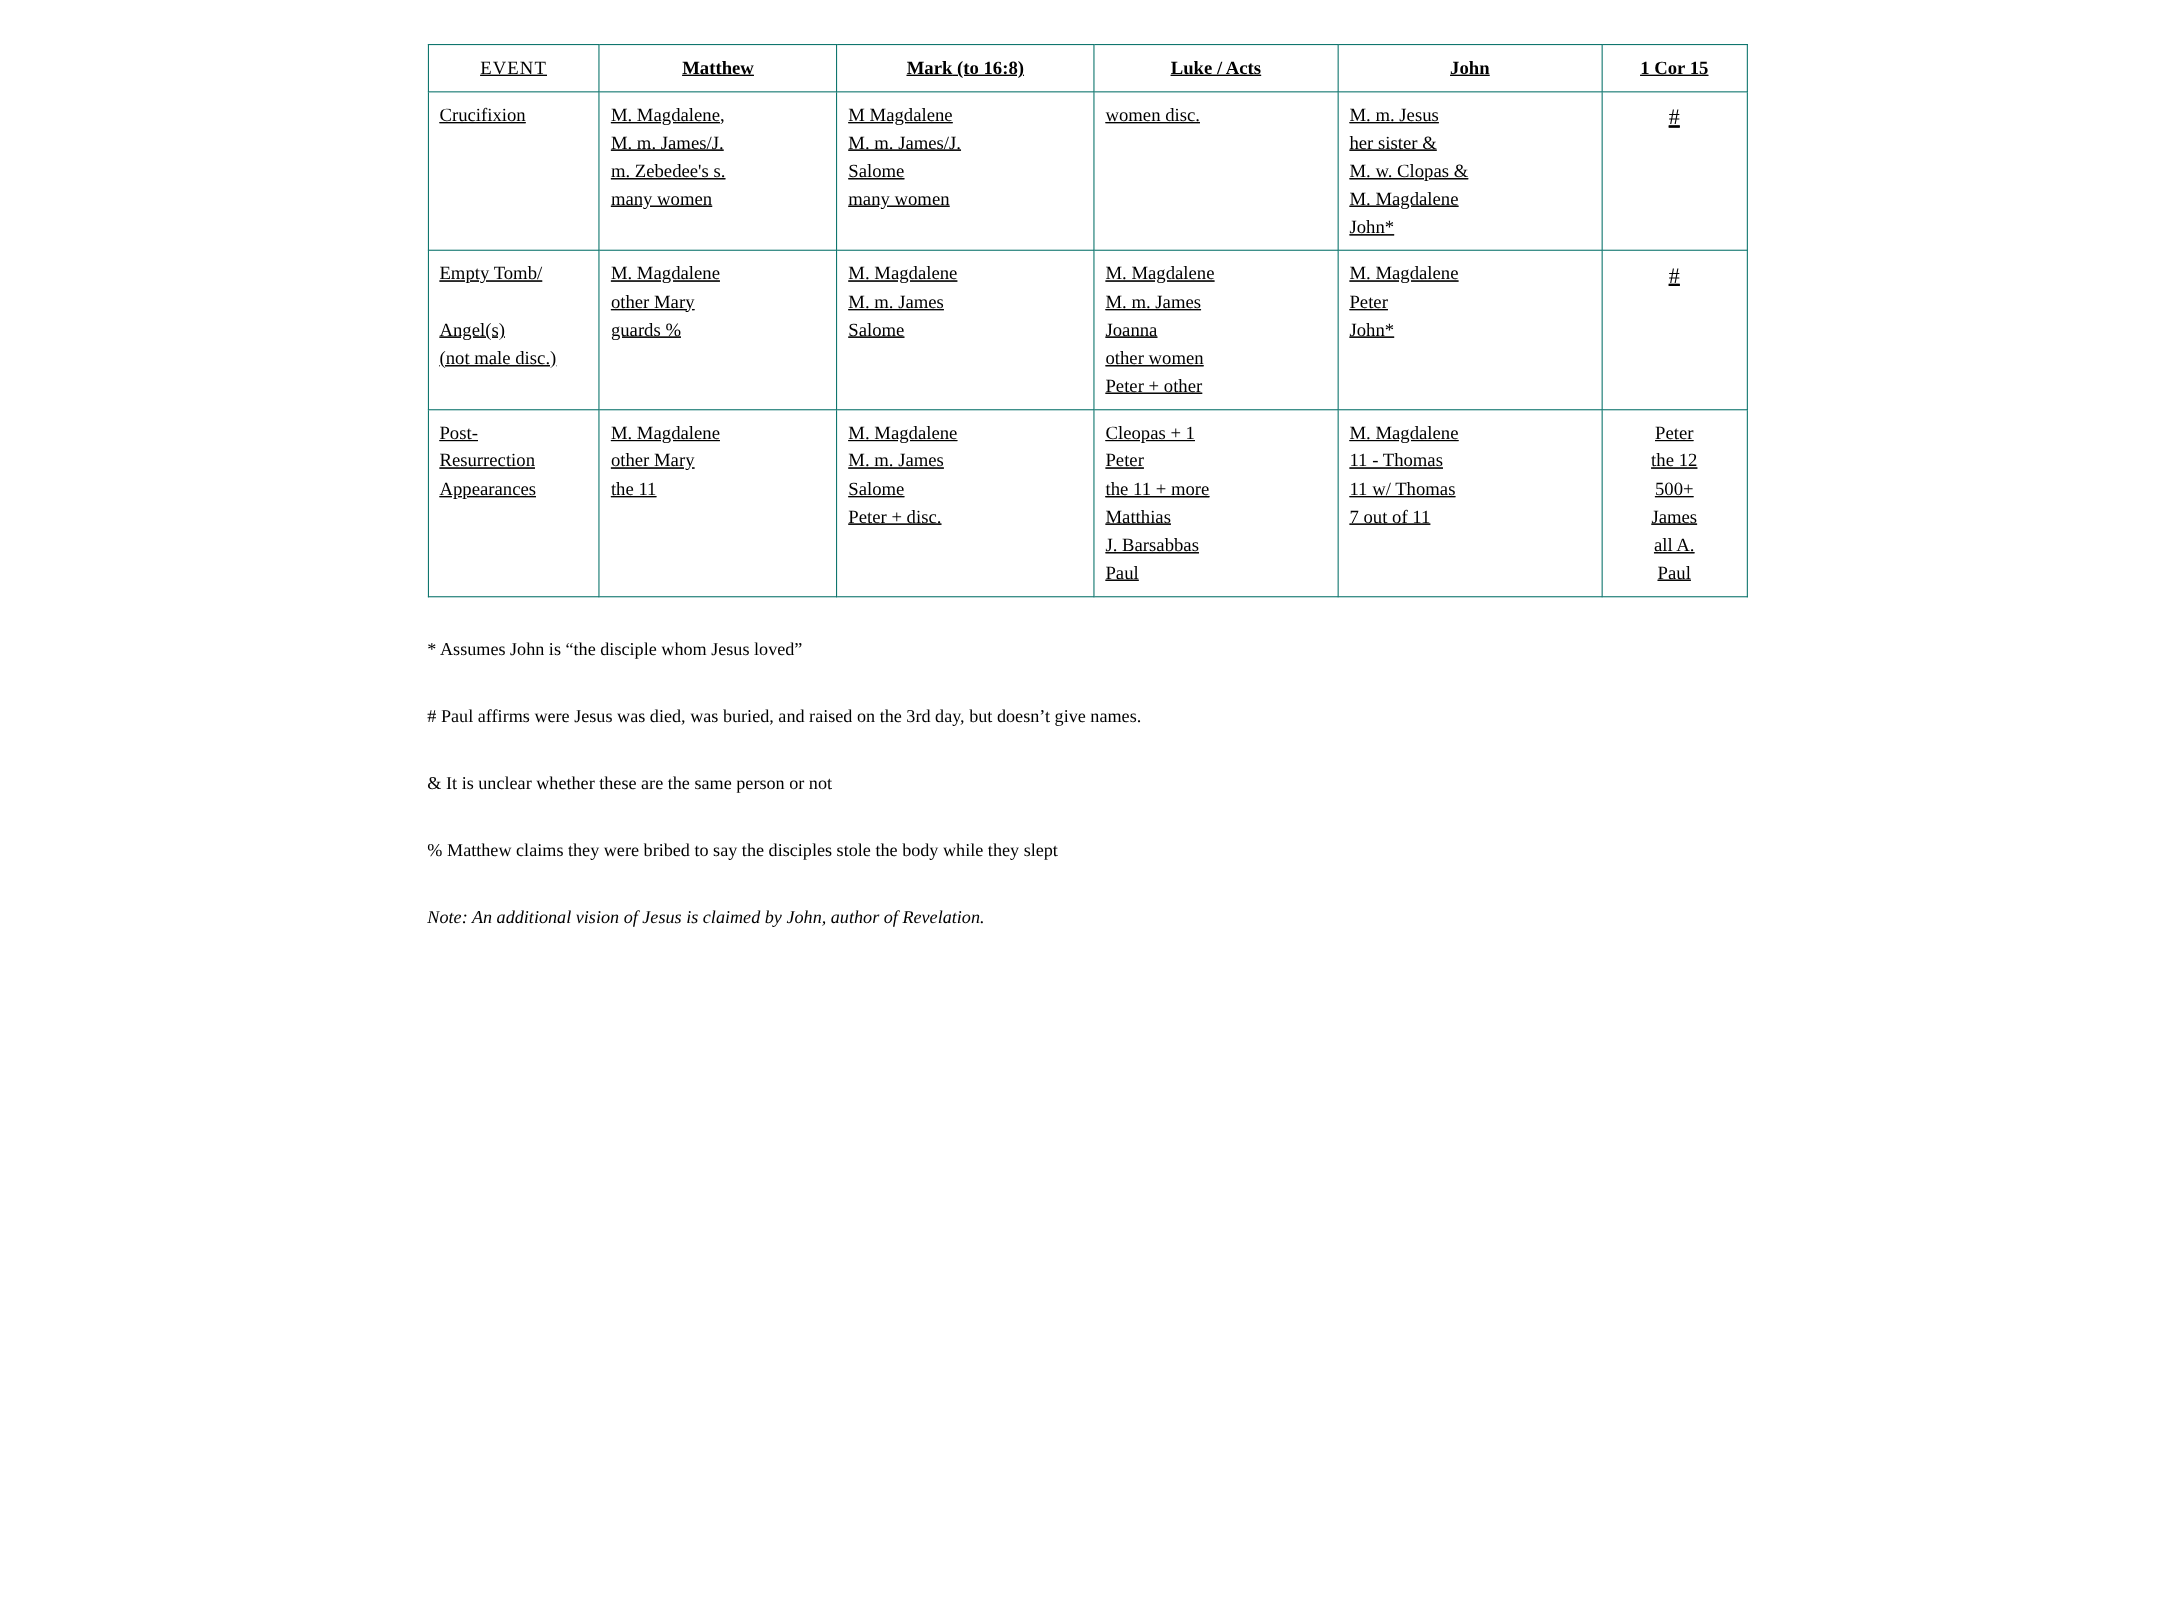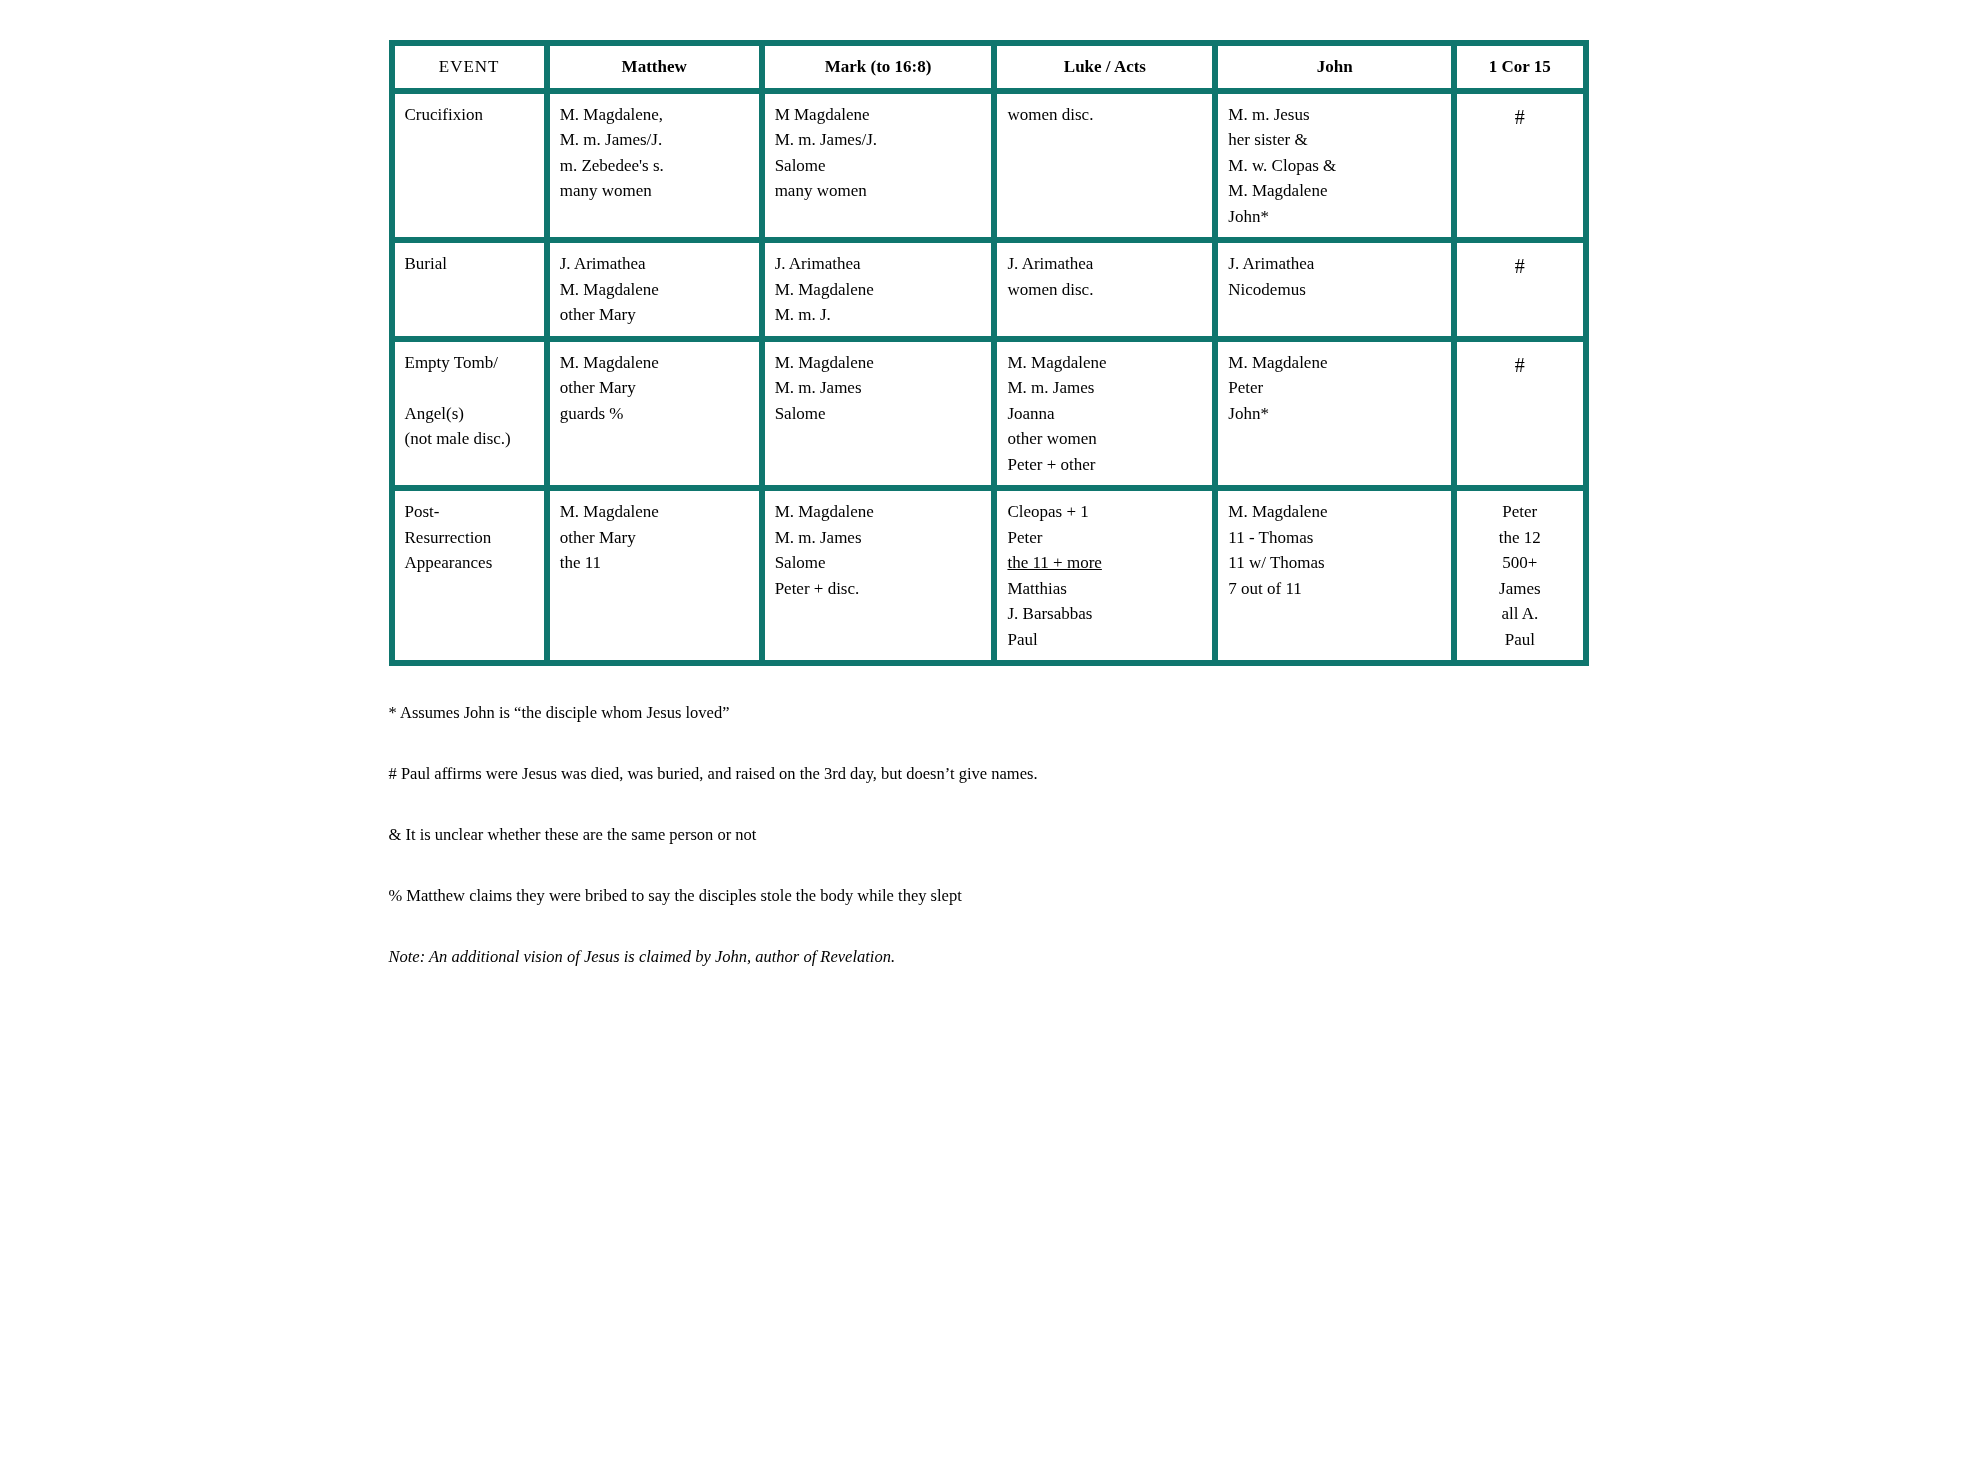--- a/index.html
+++ b/index.html
@@ -34,21 +34,22 @@
       font-family: "Times New Roman", Times, serif;
     }
 
     table {
       width: 100%;
       border-collapse: collapse;
       margin-bottom: 18px;
     }
 
     table, th, td {
-      border: 6px solid #0f766e;
+      border: 1px solid #0f766e;
+      text-decoration: underline;
     }
 
     th, td {
       padding: 8px 10px;
       vertical-align: top;
       font-size: 17px;
       line-height: 1.5;
     }
 
     thead th {
@@ -137,36 +138,20 @@
         <td class="mark-col">
           M Magdalene<br>M. m. James/J.<br>Salome<br>many women
         </td>
         <td class="luke-col">women disc.</td>
         <td class="john-col">
           M. m. Jesus<br>her sister &amp;<br>M. w. Clopas &amp;<br>M. Magdalene<br>John*
         </td>
         <td class="cor-col hash-cell">#</td>
       </tr>
 
-      <tr>
-        <td class="event-col">Burial</td>
-        <td class="matthew-col">
-          J. Arimathea<br>M. Magdalene<br>other Mary
-        </td>
-        <td class="mark-col">
-          J. Arimathea<br>M. Magdalene<br>M. m. J.
-        </td>
-        <td class="luke-col">
-          J. Arimathea<br>women disc.
-        </td>
-        <td class="john-col">
-          J. Arimathea<br>Nicodemus
-        </td>
-        <td class="cor-col hash-cell">#</td>
-      </tr>
 
       <tr>
         <td class="event-col">
           Empty Tomb/<br><br>Angel(s)<br>(not male disc.)
         </td>
         <td class="matthew-col">
           M. Magdalene<br>other Mary<br>guards %
         </td>
         <td class="mark-col">
           M. Magdalene<br>M. m. James<br>Salome

